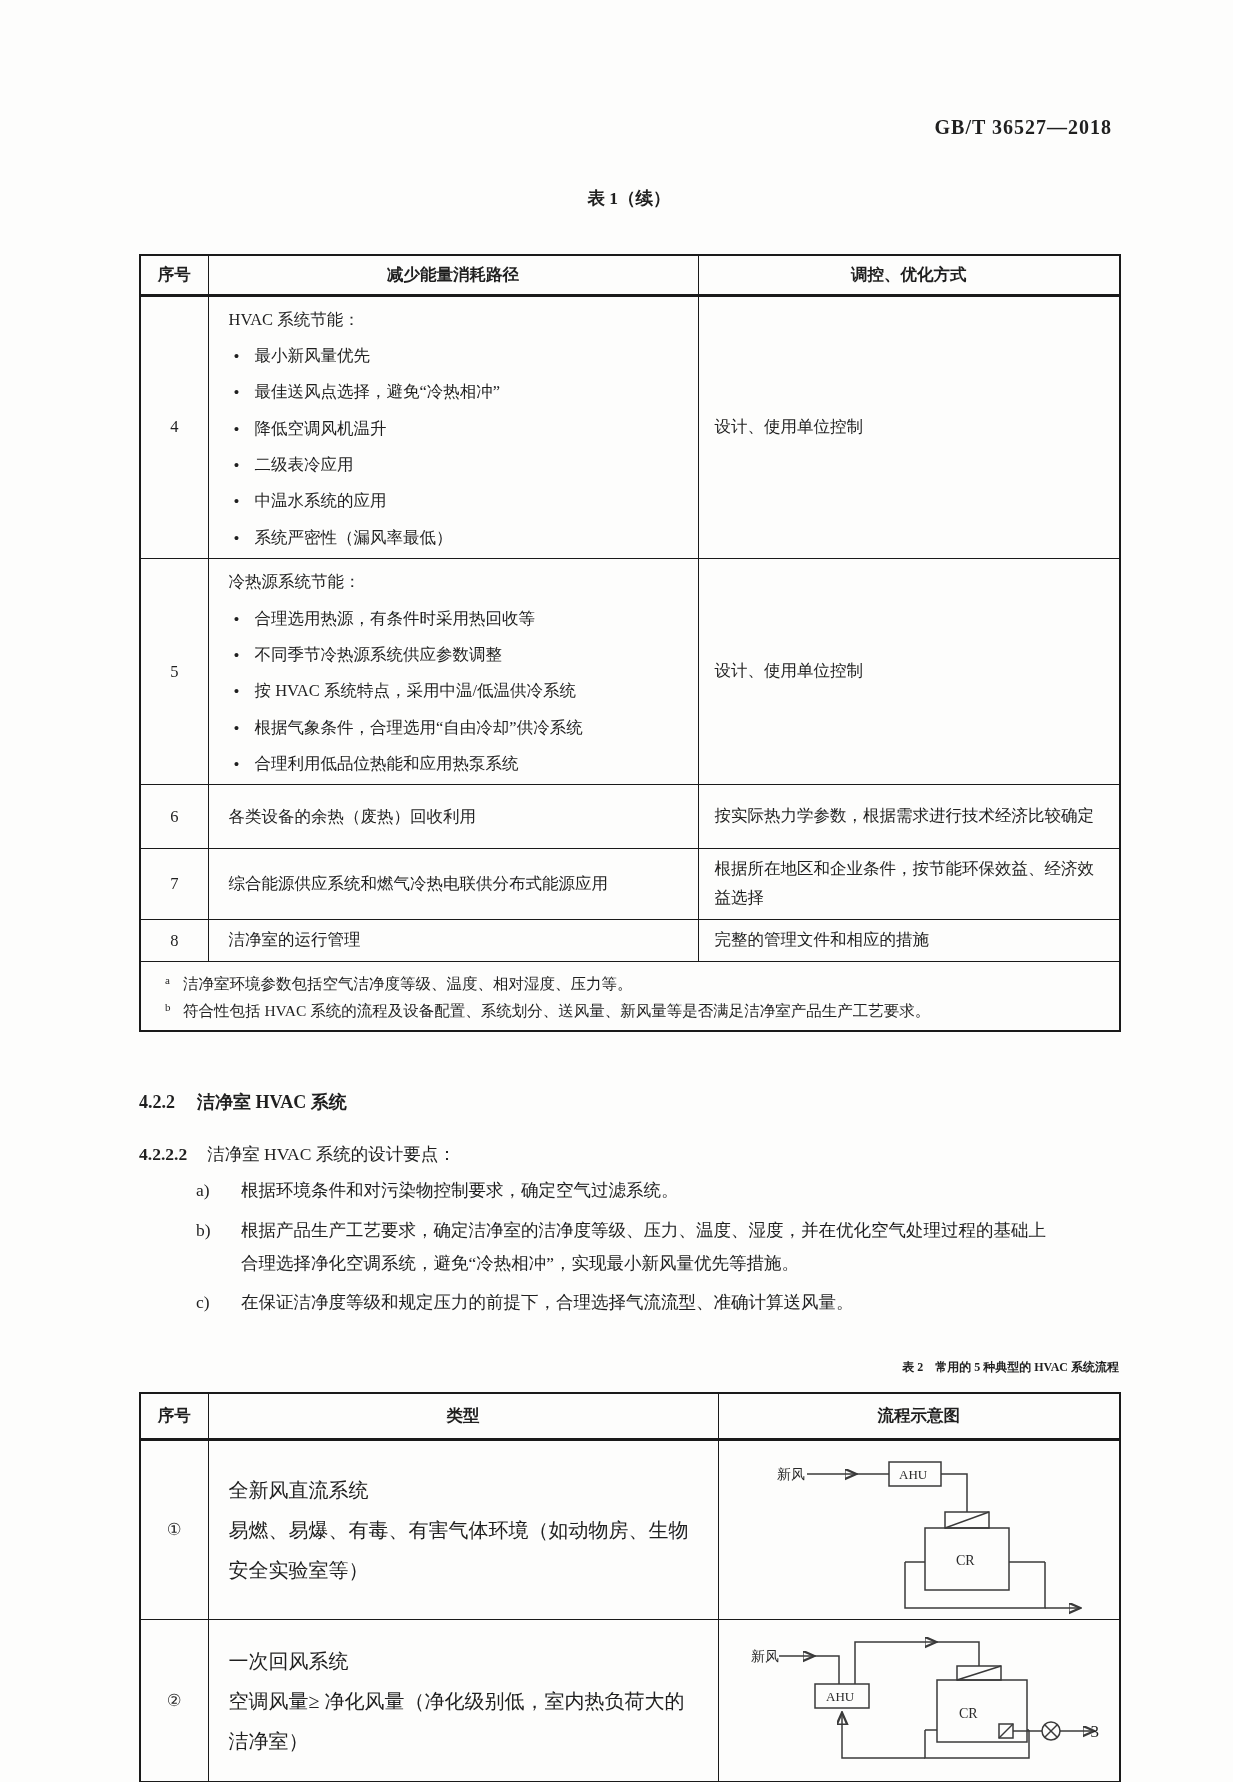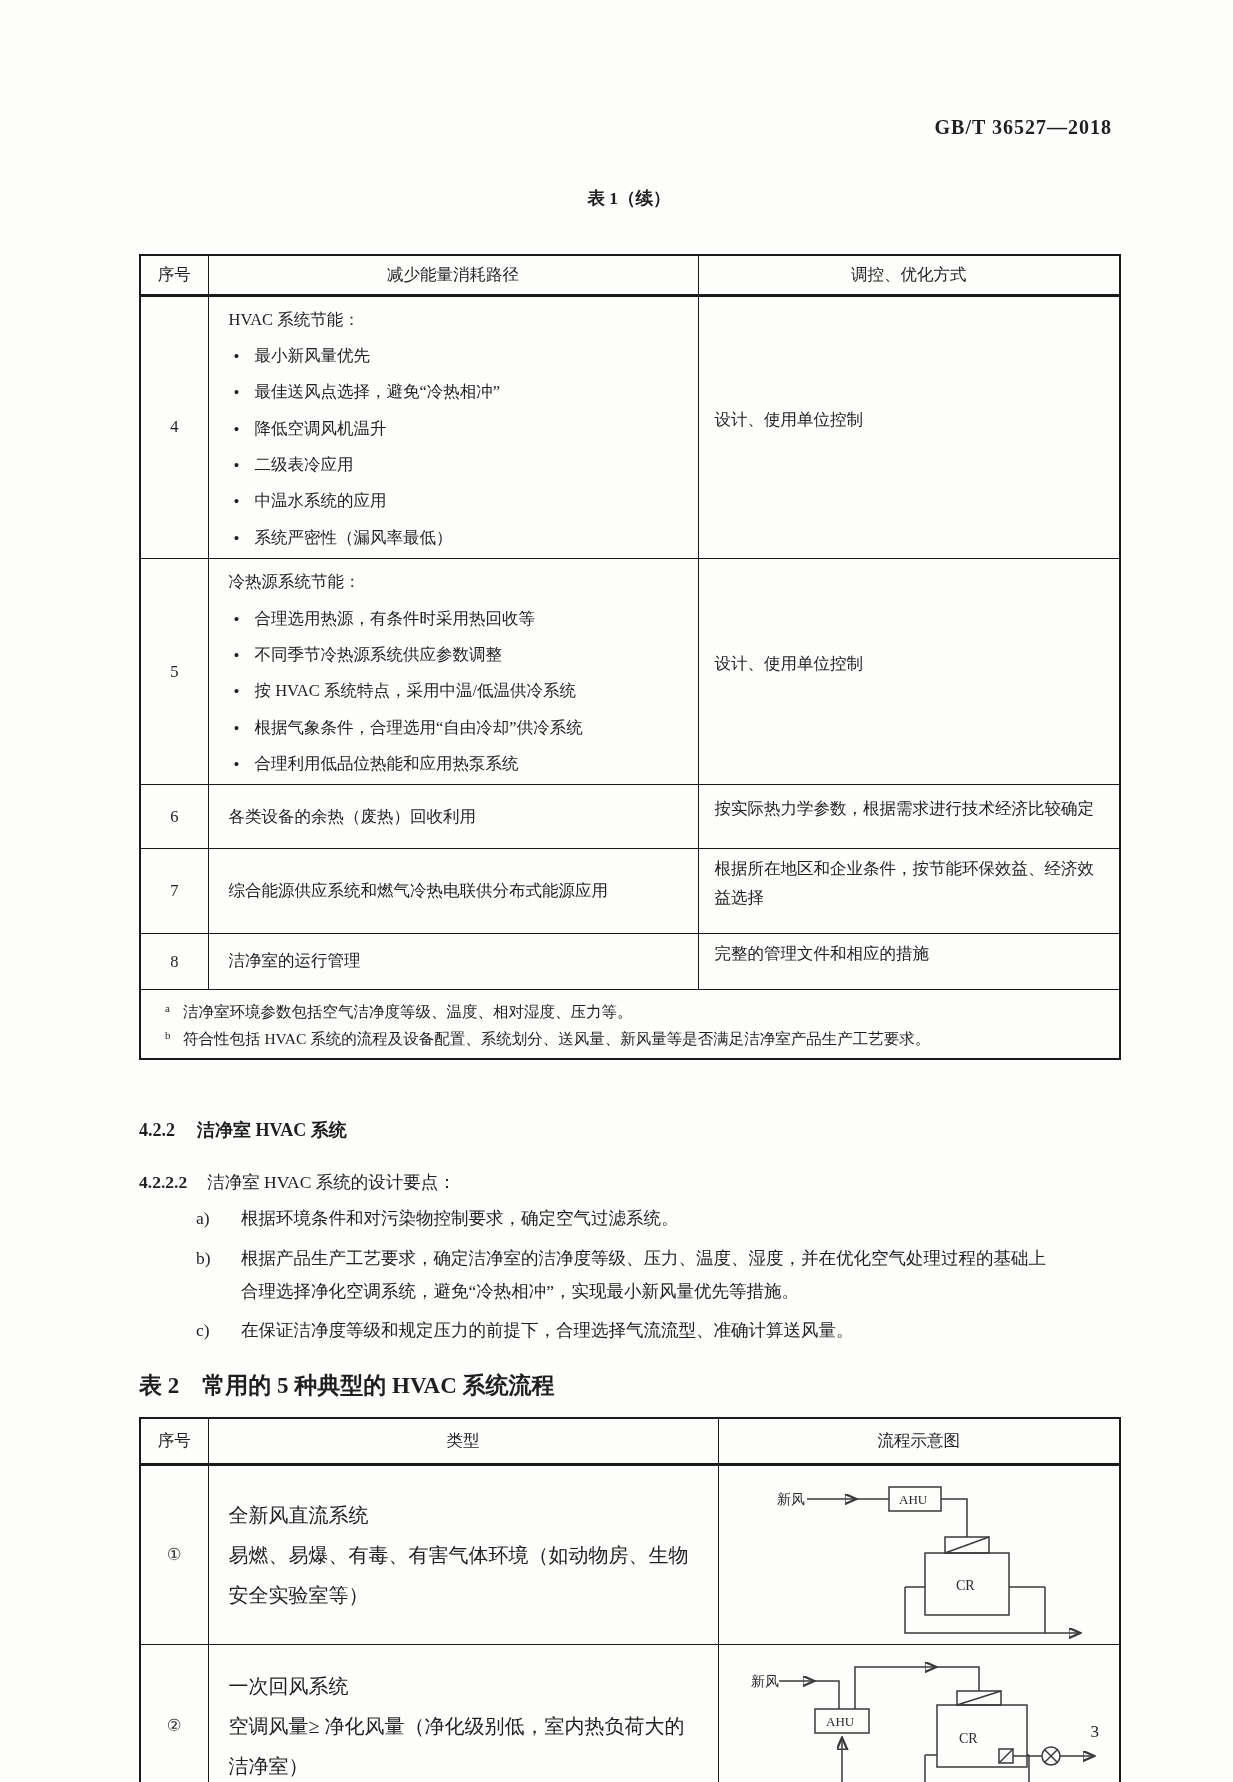--- a/index.html
+++ b/index.html
@@ -14,40 +14,40 @@
     overflow:hidden;
   }
   .std-number {
     position:absolute; top:116px; right:121px;
     font-size:20px; font-weight:bold; letter-spacing:1px;
     font-family:"Liberation Serif","DejaVu Serif",serif;
   }
   .content { position:absolute; left:139px; top:0; width:980px; }
 
   .tbl-caption { margin-top:186px; text-align:center; font-size:17.5px; font-weight:bold; }
-  .tbl-caption2 { margin-top:23px; text-align:left; font-size:23px; font-weight:bold; }
+  .tbl-caption2 { margin-top:40px; text-align:right; font-size:12px; font-weight:bold; }
 
   table.std {
     width:980px; border-collapse:collapse; table-layout:fixed;
     border:2.5px solid #1a1a1a;
     font-size:16.5px;
   }
   table.std th, table.std td {
     border:1.5px solid #1a1a1a;
     vertical-align:middle;
   }
   table.std thead th {
     border-bottom:3px solid #1a1a1a;
-    font-weight:normal; text-align:center;
+    font-weight:bold; text-align:center;
     height:40px; font-size:16.5px;
   }
   td.c-no { text-align:center; }
   td.c-path { vertical-align:top; padding:9px 14px 6px 20px; line-height:1.72; }
   td.c-path2 { padding:6px 14px 6px 20px; line-height:1.6; }
-  td.c-ctrl { padding:6px 14px 20px 16px; line-height:1.75; }
+  td.c-ctrl { padding:6px 14px 6px 16px; line-height:1.75; }
   ul.bullets { list-style:none; }
   ul.bullets li { position:relative; padding-left:26px;margin-top:8px; }
   ul.bullets li::before {
     content:"•"; position:absolute; left:5px; top:0;
     font-size:17px;
   }
   tr.r-4 { height:196px; }
   tr.r-5 { height:176px; }
   tr.r-6 { height:64px; }
   tr.r-7 { height:62px; }

